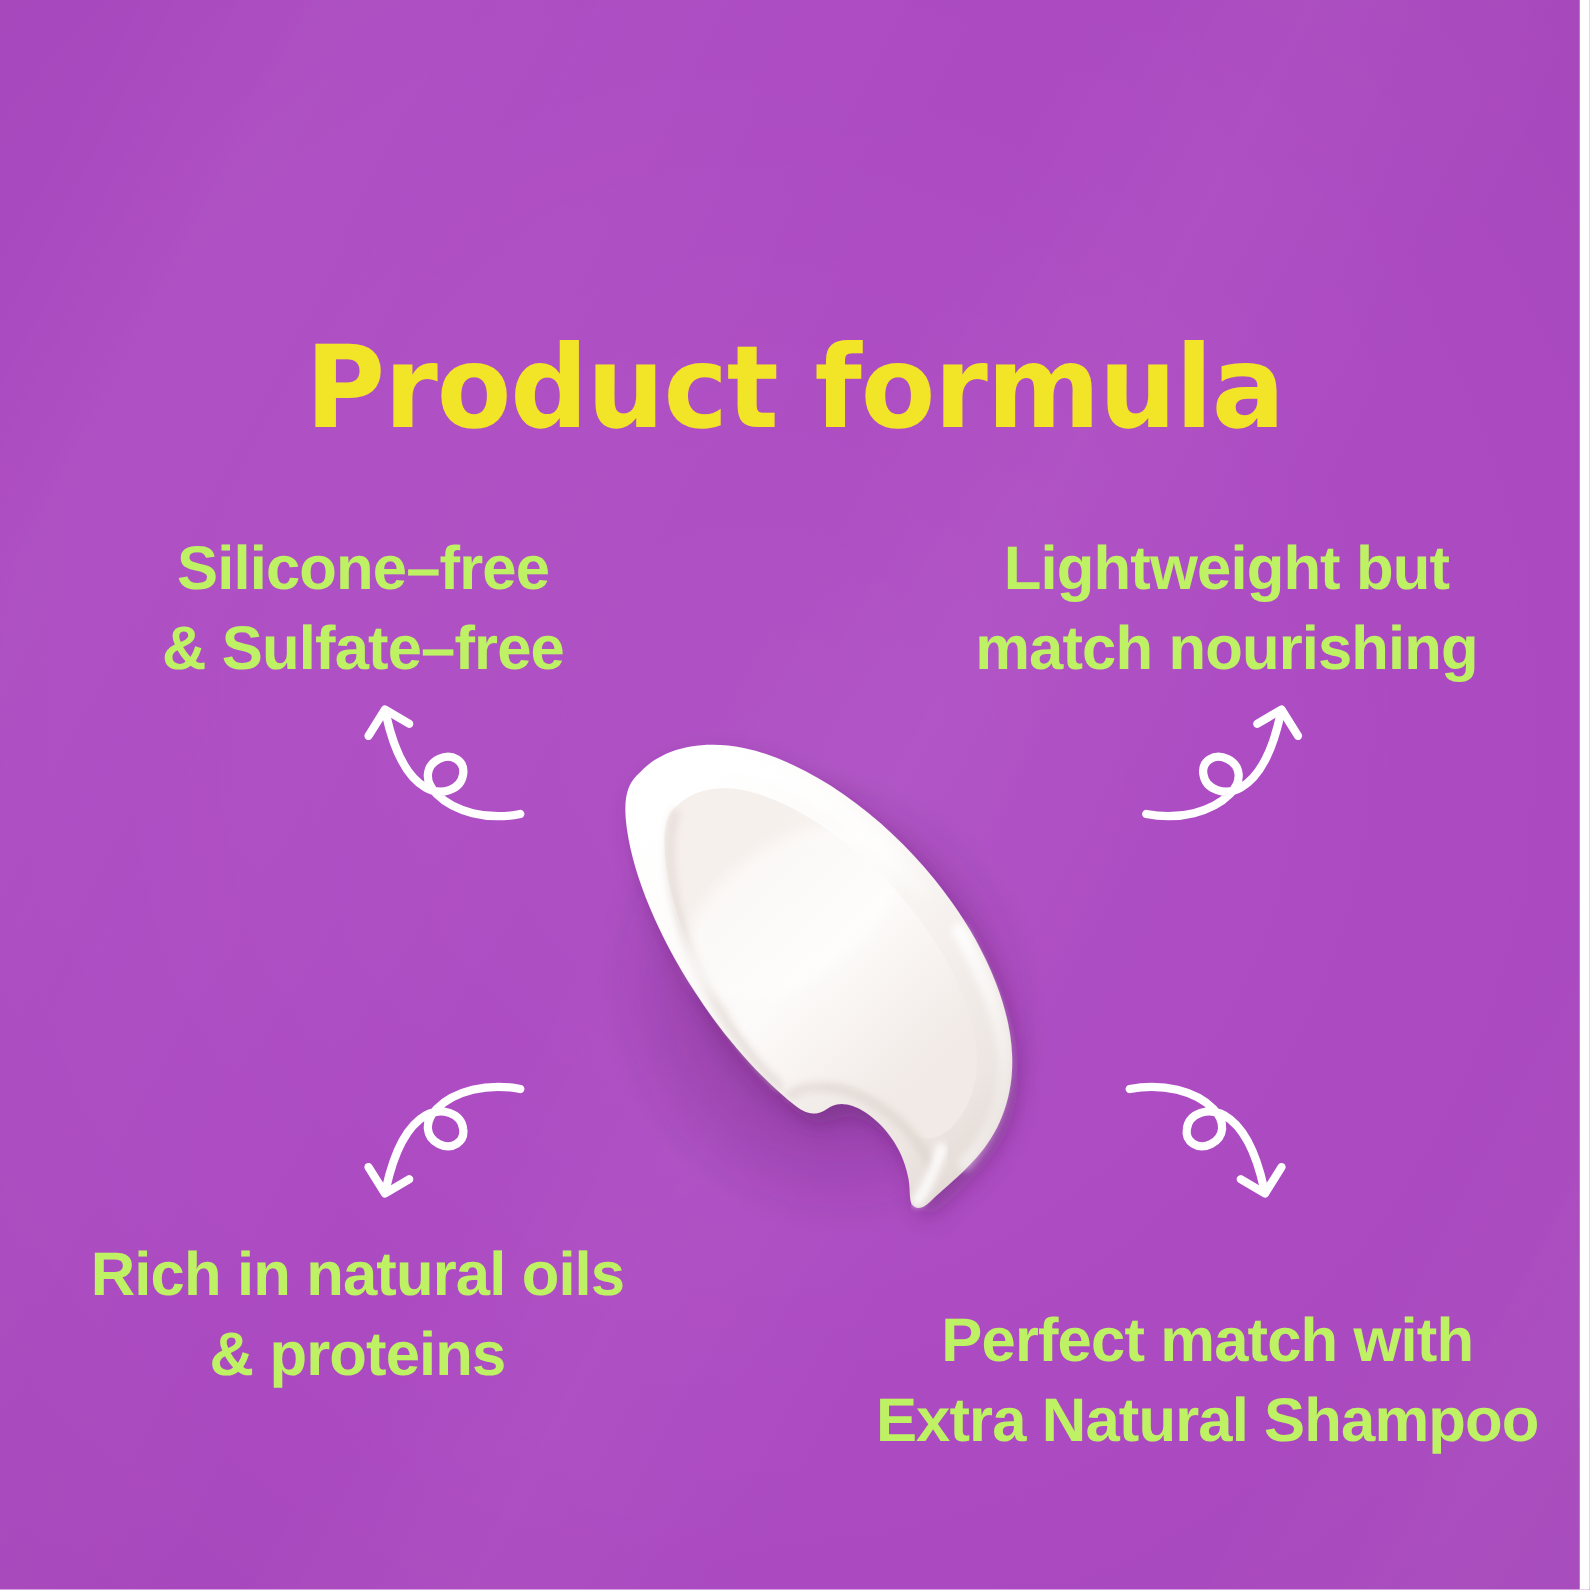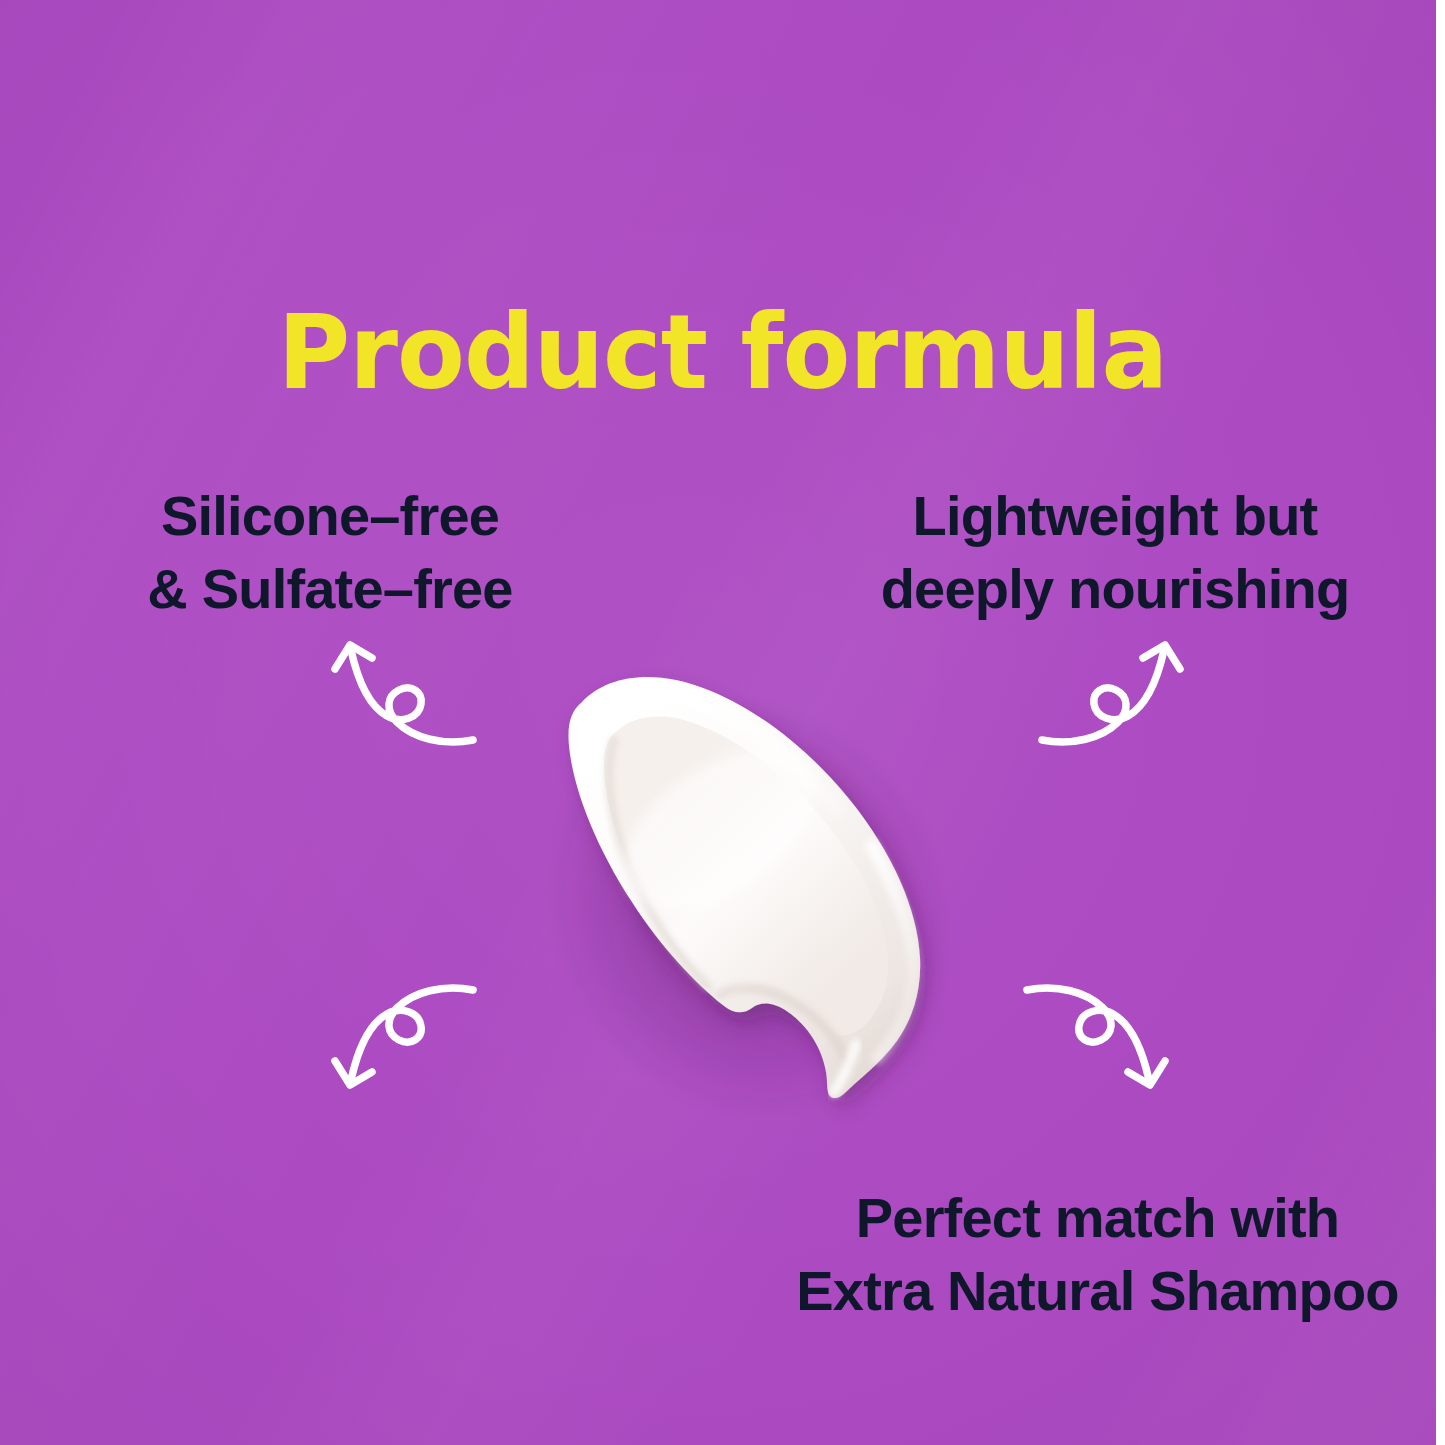--- a/index.html
+++ b/index.html
@@ -74,21 +74,21 @@
     font-size: 104px;
     letter-spacing: -1px;
     line-height: 1.0;
     white-space: nowrap;
     transform: scaleX(0.95);
   }
 
   
   .feature {
     position: absolute;
-    color: #0f172a;
+    color: #bef264;
     font-family: "Liberation Sans", sans-serif;
     font-weight: 700;
     font-size: 56px;
     line-height: 1.30;
     text-align: center;
     letter-spacing: -0.8px;
     white-space: pre-line;
   }
   #feature-tl { left: 20px;   top: 480px;  width: 620px; }
   #feature-tr { left: 800px;  top: 480px;  width: 630px; }
@@ -123,22 +123,24 @@
   <div class="bg-streaks"></div>
   <div class="bg-streaks2"></div>
   <div class="bg-vignette"></div>
 
   <div id="title">Product formula</div>
 
   <div class="feature" id="feature-tl">Silicone–free
 &amp; Sulfate–free</div>
 
   <div class="feature" id="feature-tr">Lightweight but
-deeply nourishing</div>
-
+match nourishing</div>
+
+  <div class="feature" id="feature-bl">Rich in natural oils
+&amp; proteins</div>
 
   <div class="feature" id="feature-br">Perfect match with
 Extra Natural Shampoo</div>
 
   <svg class="arrow" id="arrow-tl" viewBox="0 0 175 125">
     <g fill="none" stroke="#FFFFFF" stroke-width="7.5" stroke-linecap="round" stroke-linejoin="round">
       <path d="M148,110 C118,116 88,108 72,92
                C60,80 62,66 74,60
                C86,54 98,62 96,74
                C94,88 76,94 62,86

